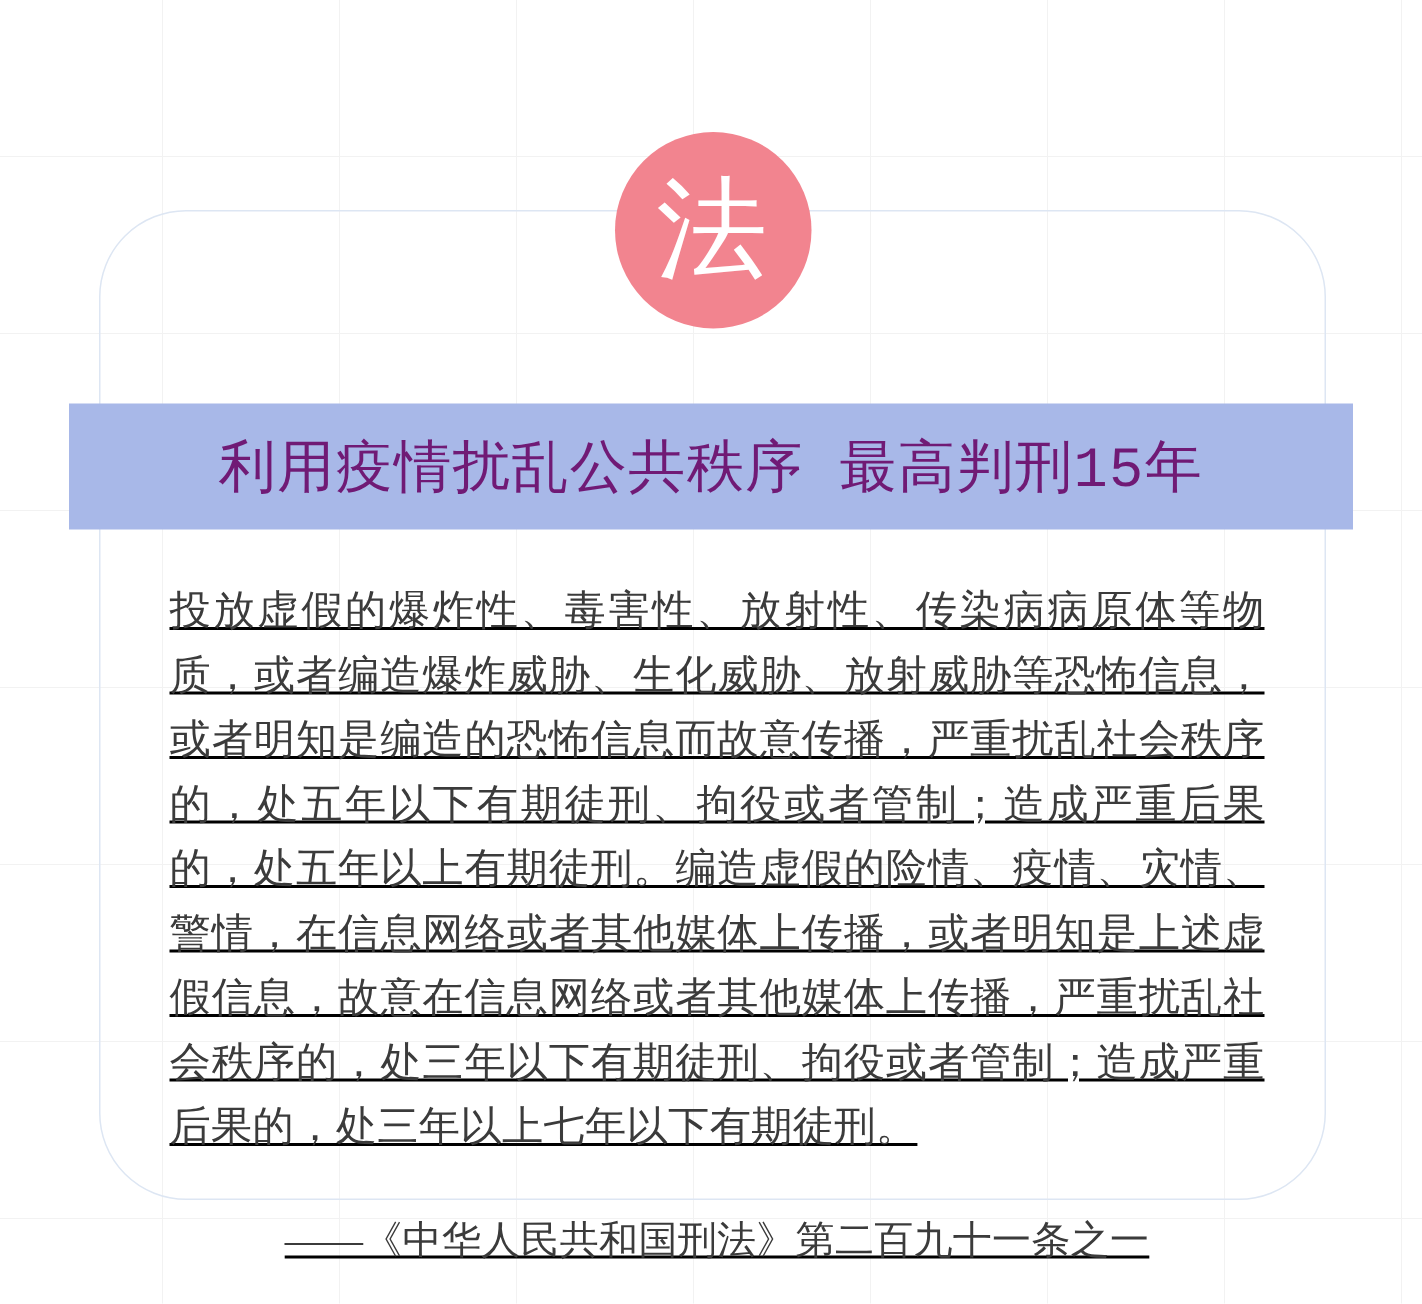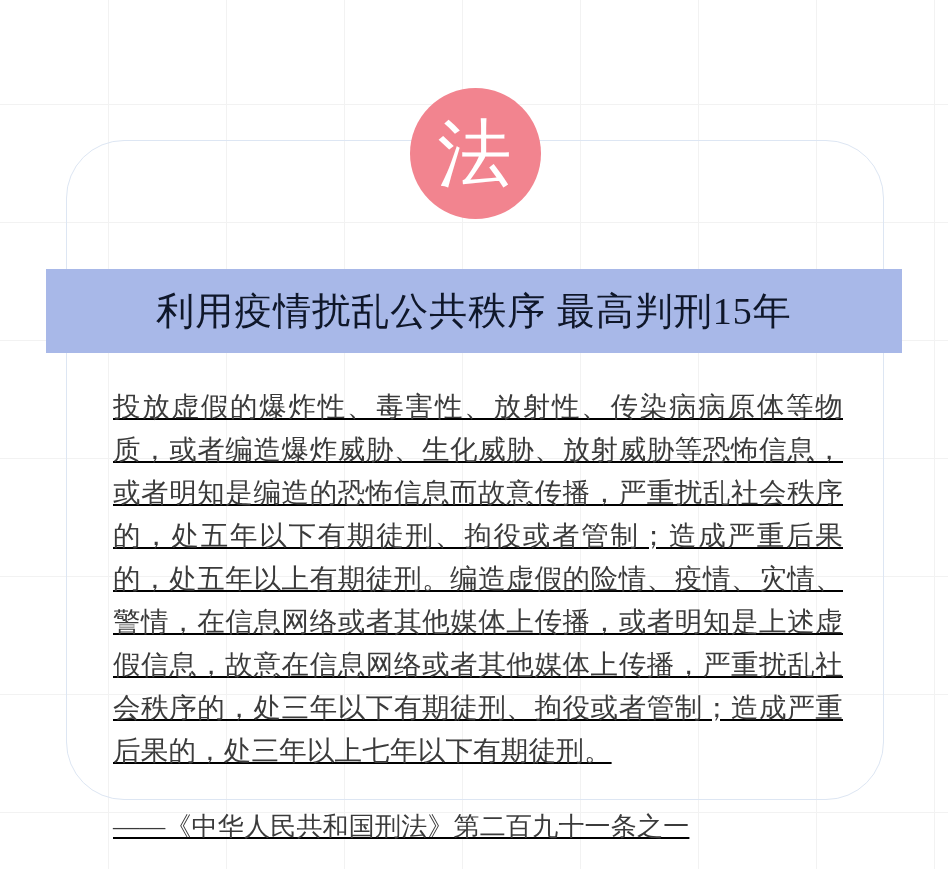--- a/index.html
+++ b/index.html
@@ -72,22 +72,22 @@
     top: 269px;
     width: 856px;
     height: 84px;
     background: #a8b8e8;
     display: flex;
     align-items: center;
     justify-content: center;
     z-index: 4;
   }
   .title-text {
-    color: #0f172a;
-    font-family: Liberation Serif, serif;
+    color: #701a75;
+    font-family: Liberation Mono, monospace;
     font-size: 38px;
     font-weight: 500;
     letter-spacing: 1px;
     white-space: nowrap;
   }
 
   
   .body-block {
     position: absolute;
     left: 113px;
@@ -106,20 +106,21 @@
     margin: 0;
     letter-spacing: 0.2px;
   }
   .source-line {
     margin-top: 36px;
     color: #3b3b3b;
     font-family: "Liberation Serif", serif;
     font-size: 26px;
     line-height: 38px;
     letter-spacing: 0.2px;
+    text-align: center;
   }
 </style>
 </head>
 <body>
 
 <div class="canvas">
 
   <div class="card-outline"></div>
 
   <div class="badge">

